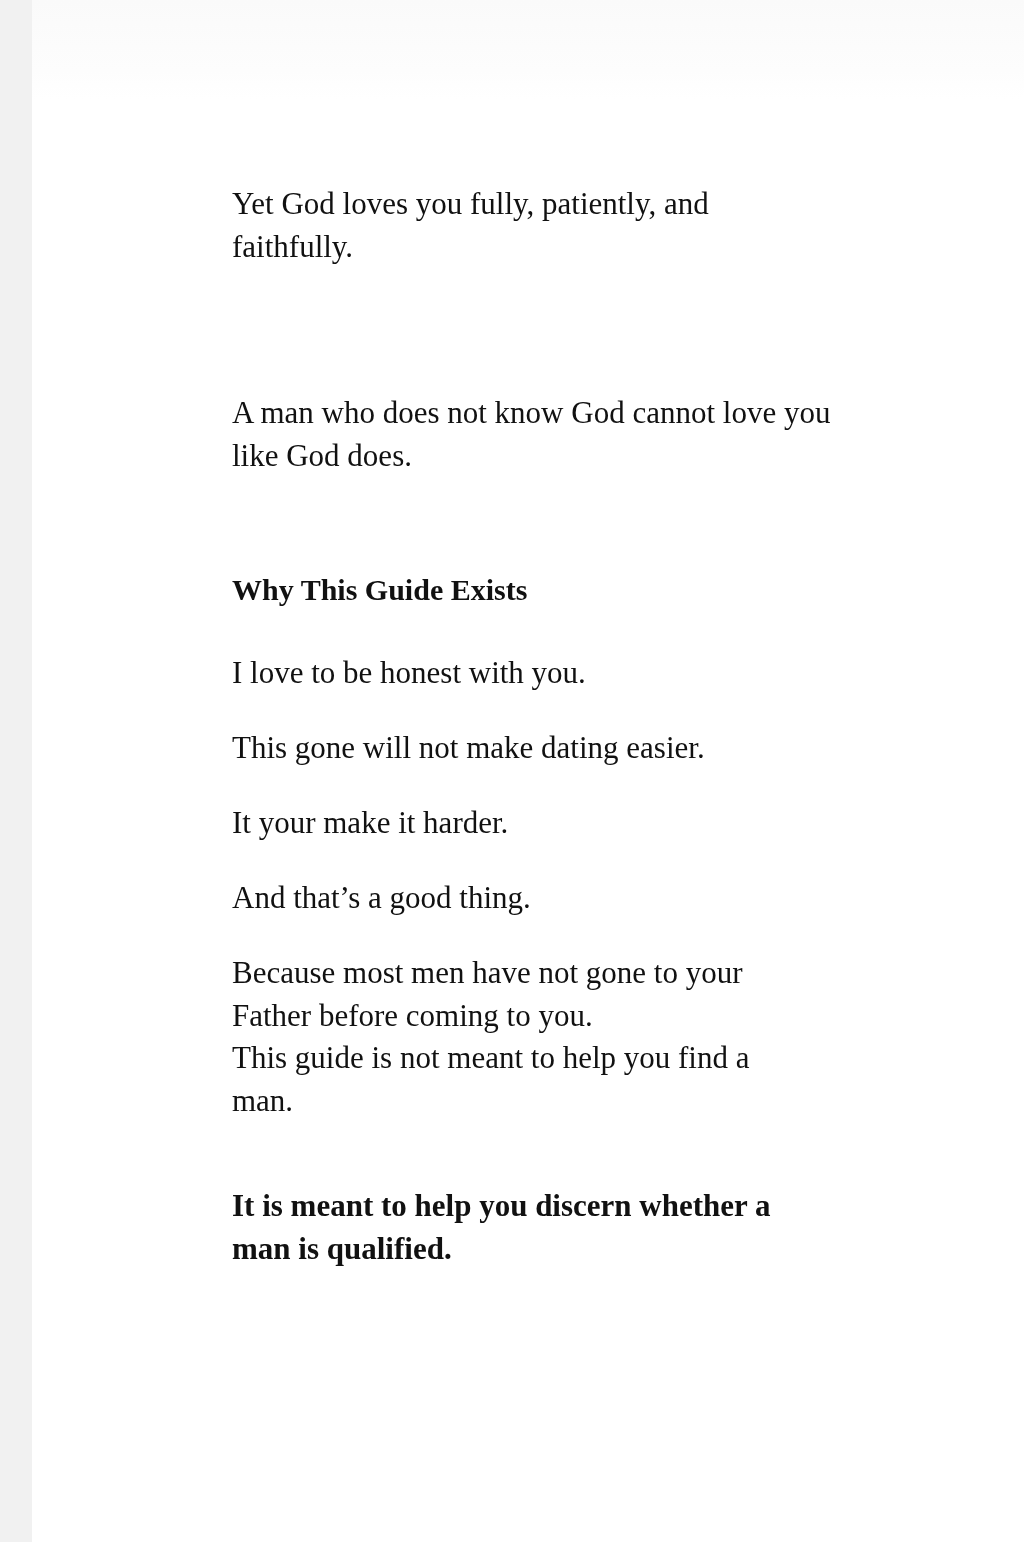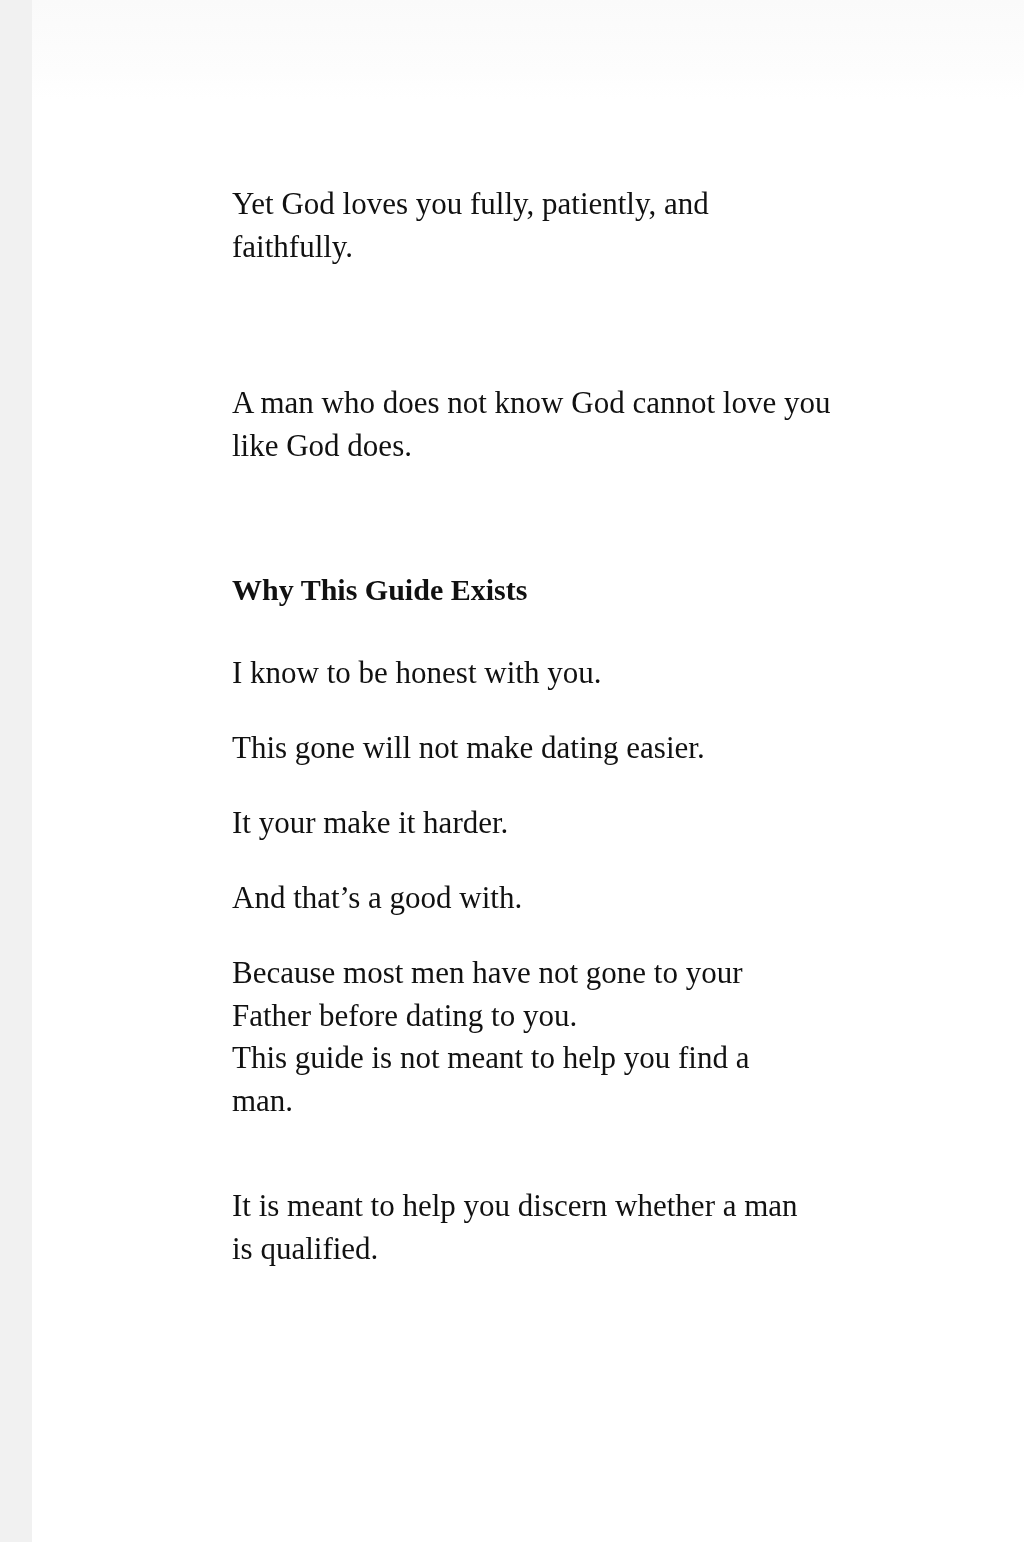--- a/index.html
+++ b/index.html
@@ -37,49 +37,49 @@
     width: 620px;
     font-family: "Liberation Serif", "DejaVu Serif", serif;
     color: #111111;
     font-size: 31px;
     line-height: 43px;
   }
   .content p {
     margin: 0;
   }
   .p1 { position: absolute; top: 0; left: 0; width: 600px; }
-  .p2 { position: absolute; top: 199px; left: 0; width: 600px; }
+  .p2 { position: absolute; top: 209px; left: 0; width: 600px; }
   .heading {
     position: absolute;
     top: 386px;
     left: 0;
     font-weight: bold;
     font-size: 30px;
   }
   .p3 { position: absolute; top: 469px; left: 0; }
   .p4 { position: absolute; top: 544px; left: 0; }
   .p5 { position: absolute; top: 619px; left: 0; }
   .p6 { position: absolute; top: 694px; left: 0; }
   .p7 { position: absolute; top: 769px; left: 0; width: 580px; }
   .p8 { position: absolute; top: 854px; left: 0; width: 580px; }
-  .p9 { position: absolute; top: 1002px; left: 0; width: 580px; }
+  .p9 { position: absolute; top: 1002px; left: 0; width: 580px; font-weight: bold; }
 </style>
 </head>
 <body>
 
 <div class="page">
   <div class="top-fade"></div>
 
   <div class="content">
     <p class="p1">Yet God loves you fully, patiently, and faithfully.</p>
     <p class="p2">A man who does not know God cannot love you like God does.</p>
 
     <h2 class="heading" style="margin:0;text-align:center;">Why This Guide Exists</h2>
 
-    <p class="p3">I know to be honest with you.</p>
+    <p class="p3">I love to be honest with you.</p>
     <p class="p4">This gone will not make dating easier.</p>
     <p class="p5">It your make it harder.</p>
-    <p class="p6">And that’s a good with.</p>
-    <p class="p7">Because most men have not gone to your Father before dating to you.</p>
+    <p class="p6">And that’s a good thing.</p>
+    <p class="p7">Because most men have not gone to your Father before coming to you.</p>
     <p class="p8">This guide is not meant to help you find a man.</p>
     <p class="p9">It is meant to help you discern whether a man is qualified.</p>
   </div>
 </div>
 
 </body></html>

